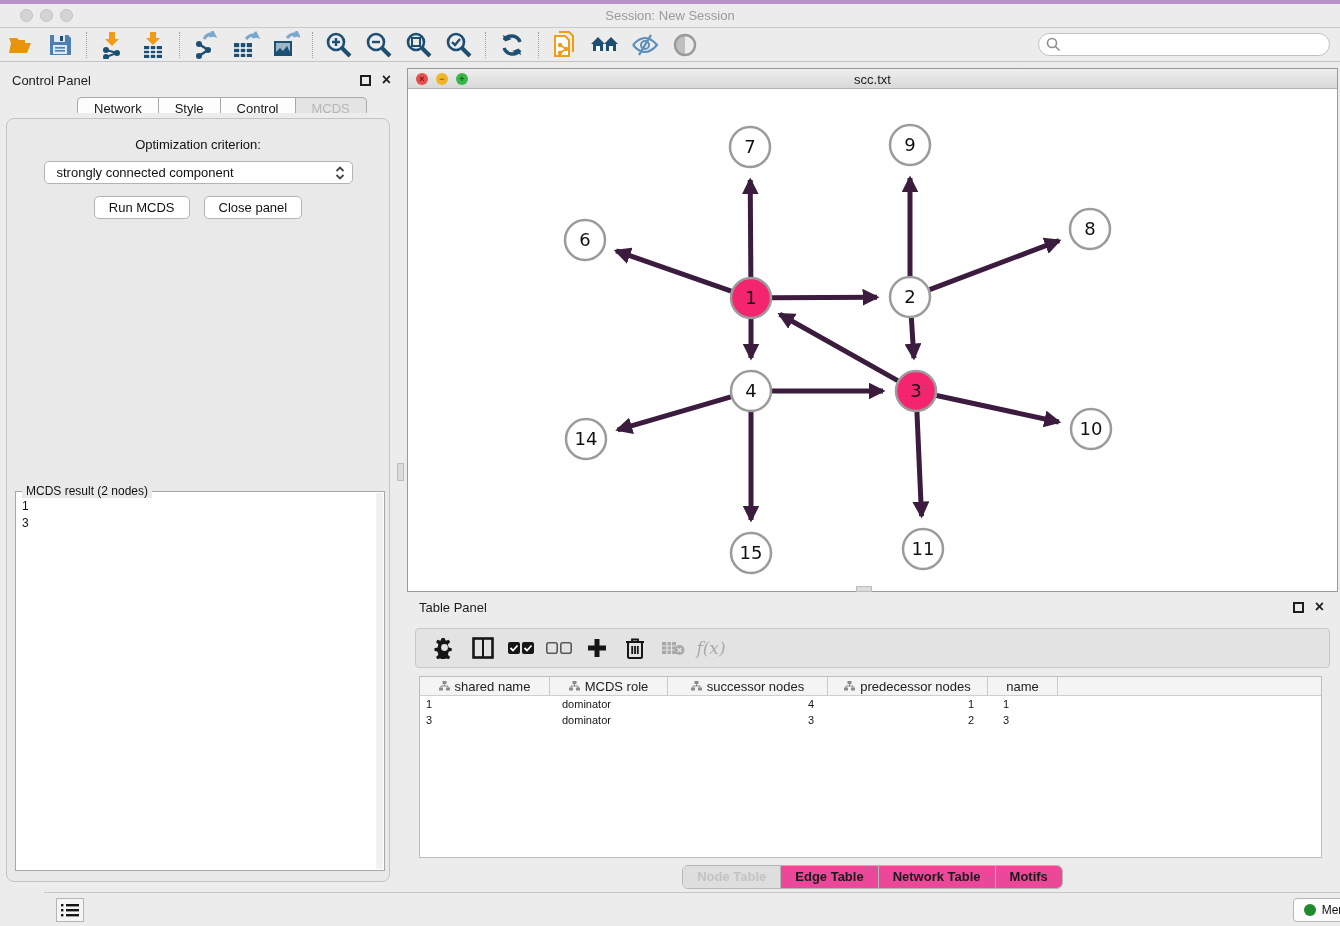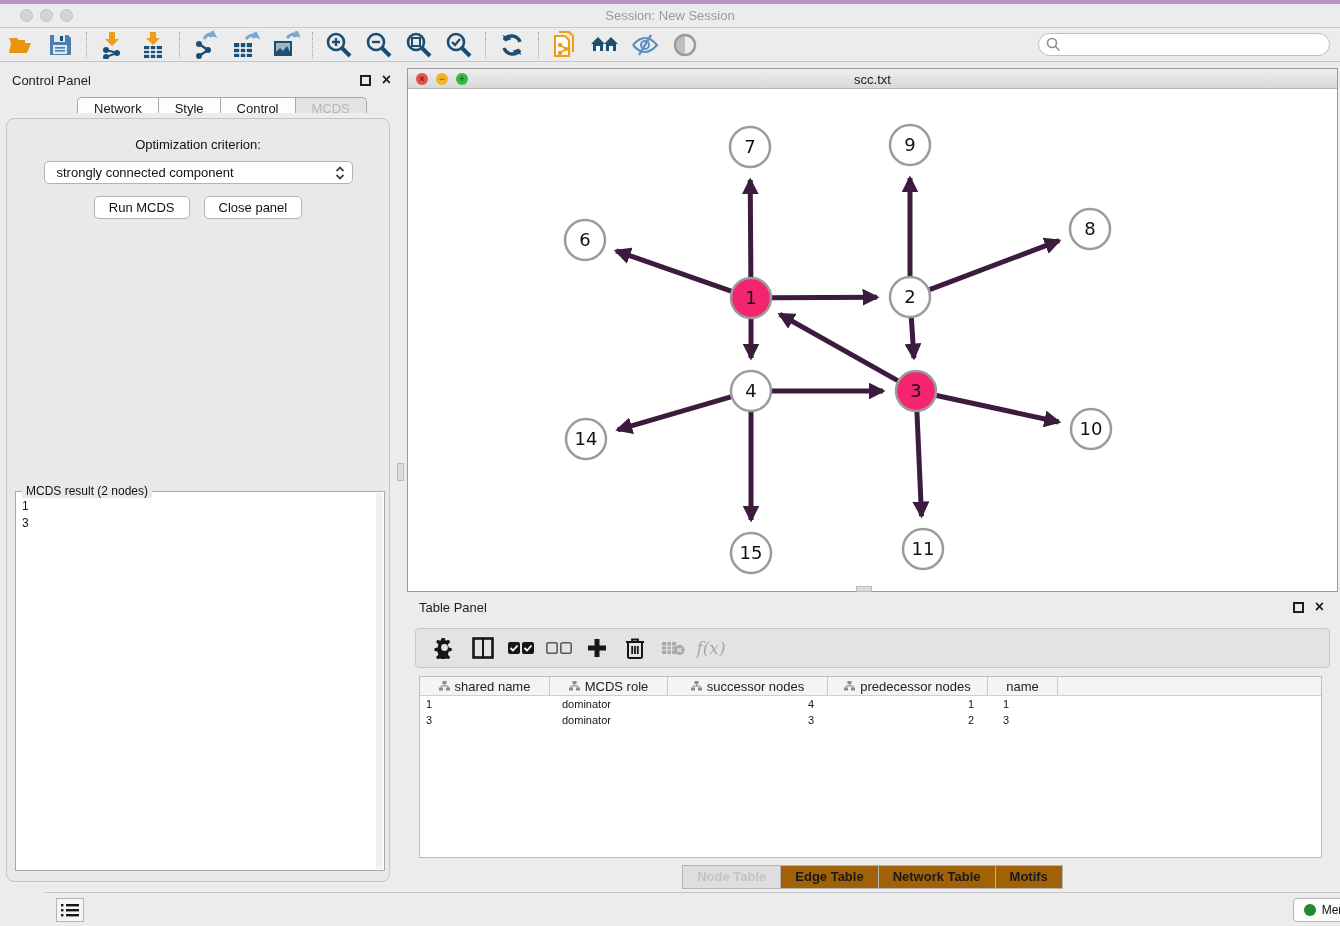--- a/index.html
+++ b/index.html
@@ -61,22 +61,22 @@
   #fx-icon { font-family:"DejaVu Serif", serif; font-style:italic; font-size:17px; color:#a9a9a9; }
   #node-table { position:absolute; left:12px; top:81px; width:903px; height:182px; background:#fff; border:1px solid #bdbdbd; font-size:11px; color:#161616; }
   .nt-header { display:flex; height:19px; background:#f4f4f4; border-bottom:1px solid #cfcfcf; }
   .nt-hcell { display:flex; align-items:center; justify-content:center; gap:5px; border-right:1px solid #c9c9c9; font-size:13px; color:#222; }
   .nt-row { display:flex; height:16px; line-height:16px; }
   .nt-cell { overflow:hidden; white-space:nowrap; }
   .c0{width:130px;} .c1{width:118px;} .c2{width:160px;} .c3{width:160px;} .c4{width:70px;}
   .pad-l6{padding-left:6px;} .pad-l12{padding-left:12px;} .pad-l15{padding-left:15px;}
   .num{text-align:right; padding-right:14px;}
   #tp-tabs { position:absolute; left:0; right:0; top:270px; display:flex; justify-content:center; }
-  #tp-tabs-inner { display:flex; border:1px solid #b5b5b5; border-radius:0; overflow:hidden; background:#fff; }
-  .tp-tab { height:22px; line-height:21px; padding:0 14px; font-size:13px; font-weight:bold; color:#1a1a1a; background:#a16207; border-right:1px solid #b5b5b5; }
+  #tp-tabs-inner { display:flex; border:1px solid #b5b5b5; border-radius:6px; overflow:hidden; background:#fff; }
+  .tp-tab { height:22px; line-height:21px; padding:0 14px; font-size:13px; font-weight:bold; color:#1a1a1a; background:#ec4899; border-right:1px solid #b5b5b5; }
   .tp-tab:last-child { border-right:none; }
   .tp-tab.active { background:#dedede; color:#c3c3c3; }
 
   
   #status-bar { position:absolute; left:0; top:892px; width:1340px; height:44px; background:#ececec; border-top:1px solid #c6c6c6;margin-left:44px; }
   #list-btn { position:absolute; left:12px; top:5px; width:28px; height:24px; background:#f5f5f5; border:1px solid #b5b5b5; display:flex; align-items:center; justify-content:center; }
   #memory-btn { position:absolute; right:8px; top:5px; height:24px; padding:0 10px; background:#fdfdfd; border:1px solid #b5b5b5; border-radius:4px; display:flex; align-items:center; gap:6px; font-size:12px; color:#111; }
   #memory-dot { width:12px; height:12px; border-radius:50%; background:#1f8a2e; }
 </style>
 </head>

